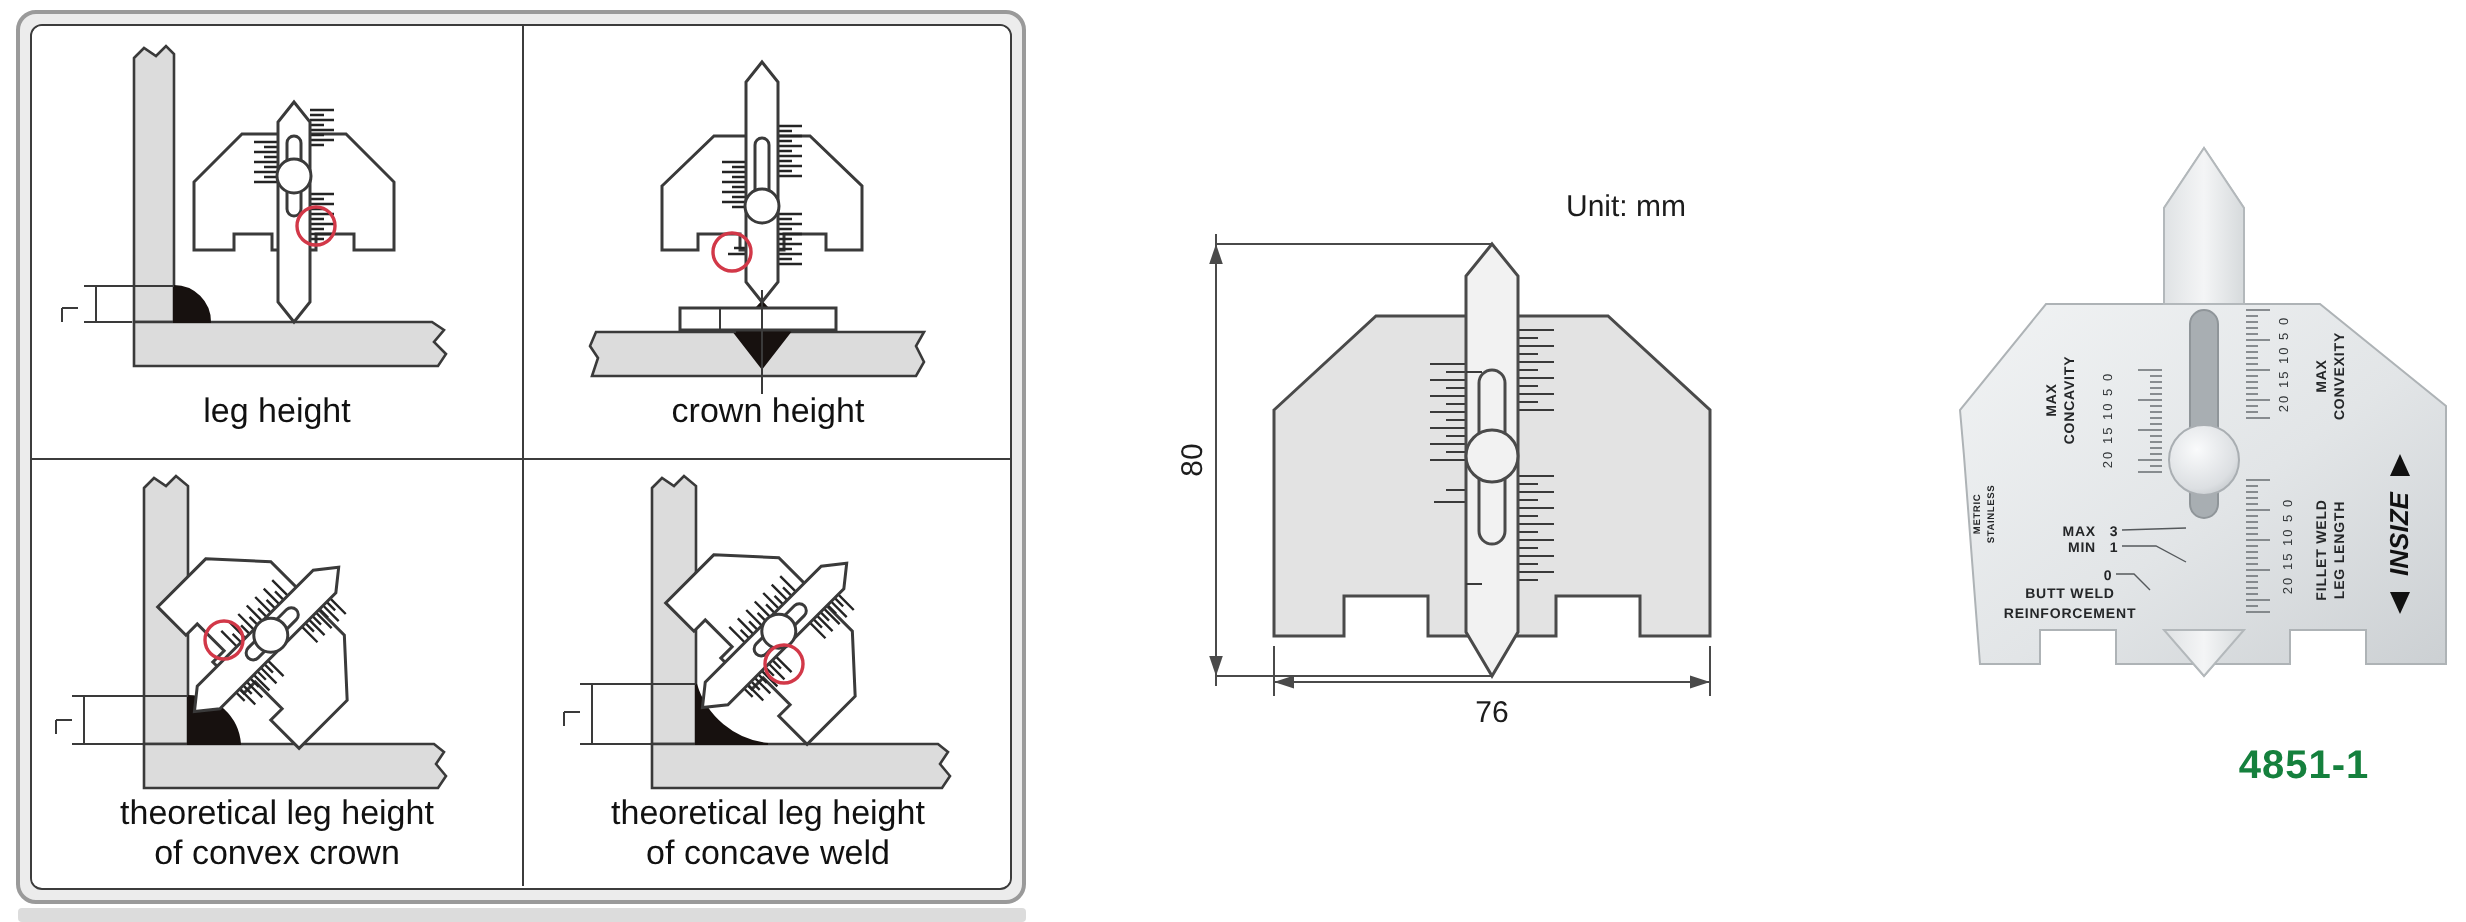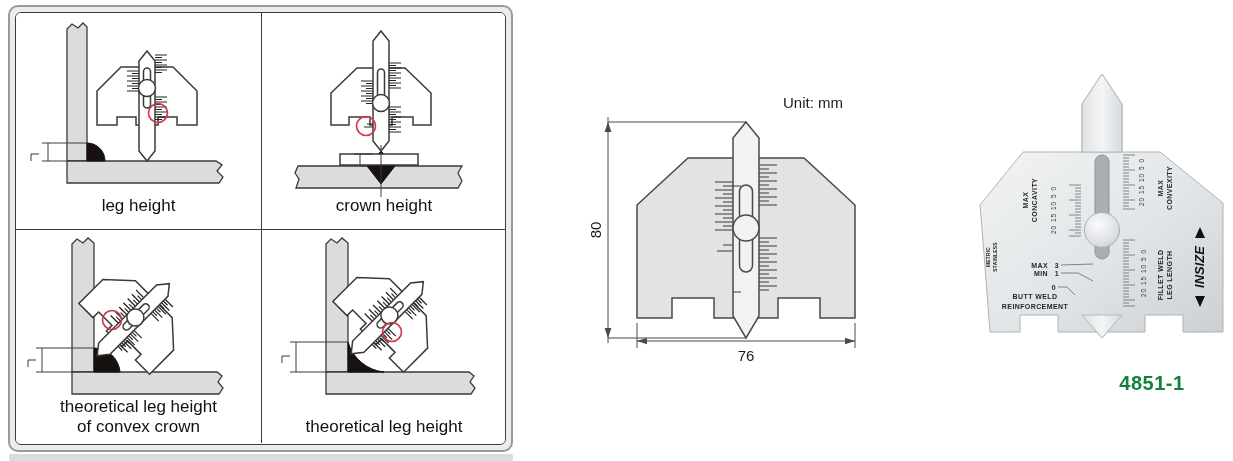--- a/index.html
+++ b/index.html
@@ -139,20 +139,21 @@
       <path class="plate" d="M64,142 L207,142 L212,146 L208,152 L213,158 L209,164 L64,164 Z"></path>
       <path class="weld" d="M86,112 A42,42 0 0 0 122,142 L86,142 Z"></path>
       <g class="thin">
         <path d="M28,112H86 M28,142H64 M34,112V142 M20,126h8 M20,126v7"></path>
       </g>
       <use href="#g45" transform="translate(117.5,95.5) rotate(45)"></use>
       <circle class="red" cx="130" cy="102" r="9.5"></circle>
     </svg>
     <div class="caption cap2">
       <div>theoretical leg height</div>
+      <div>of concave weld</div>
     </div>
   </div>
 
  </div>
 </div>
 
 <div class="abs strip"></div>
 
 <svg class="abs" style="left:575px;top:85px;" width="290" height="290" viewBox="0 0 290 290">
   <text class="unit" x="208" y="23">Unit: mm</text>

